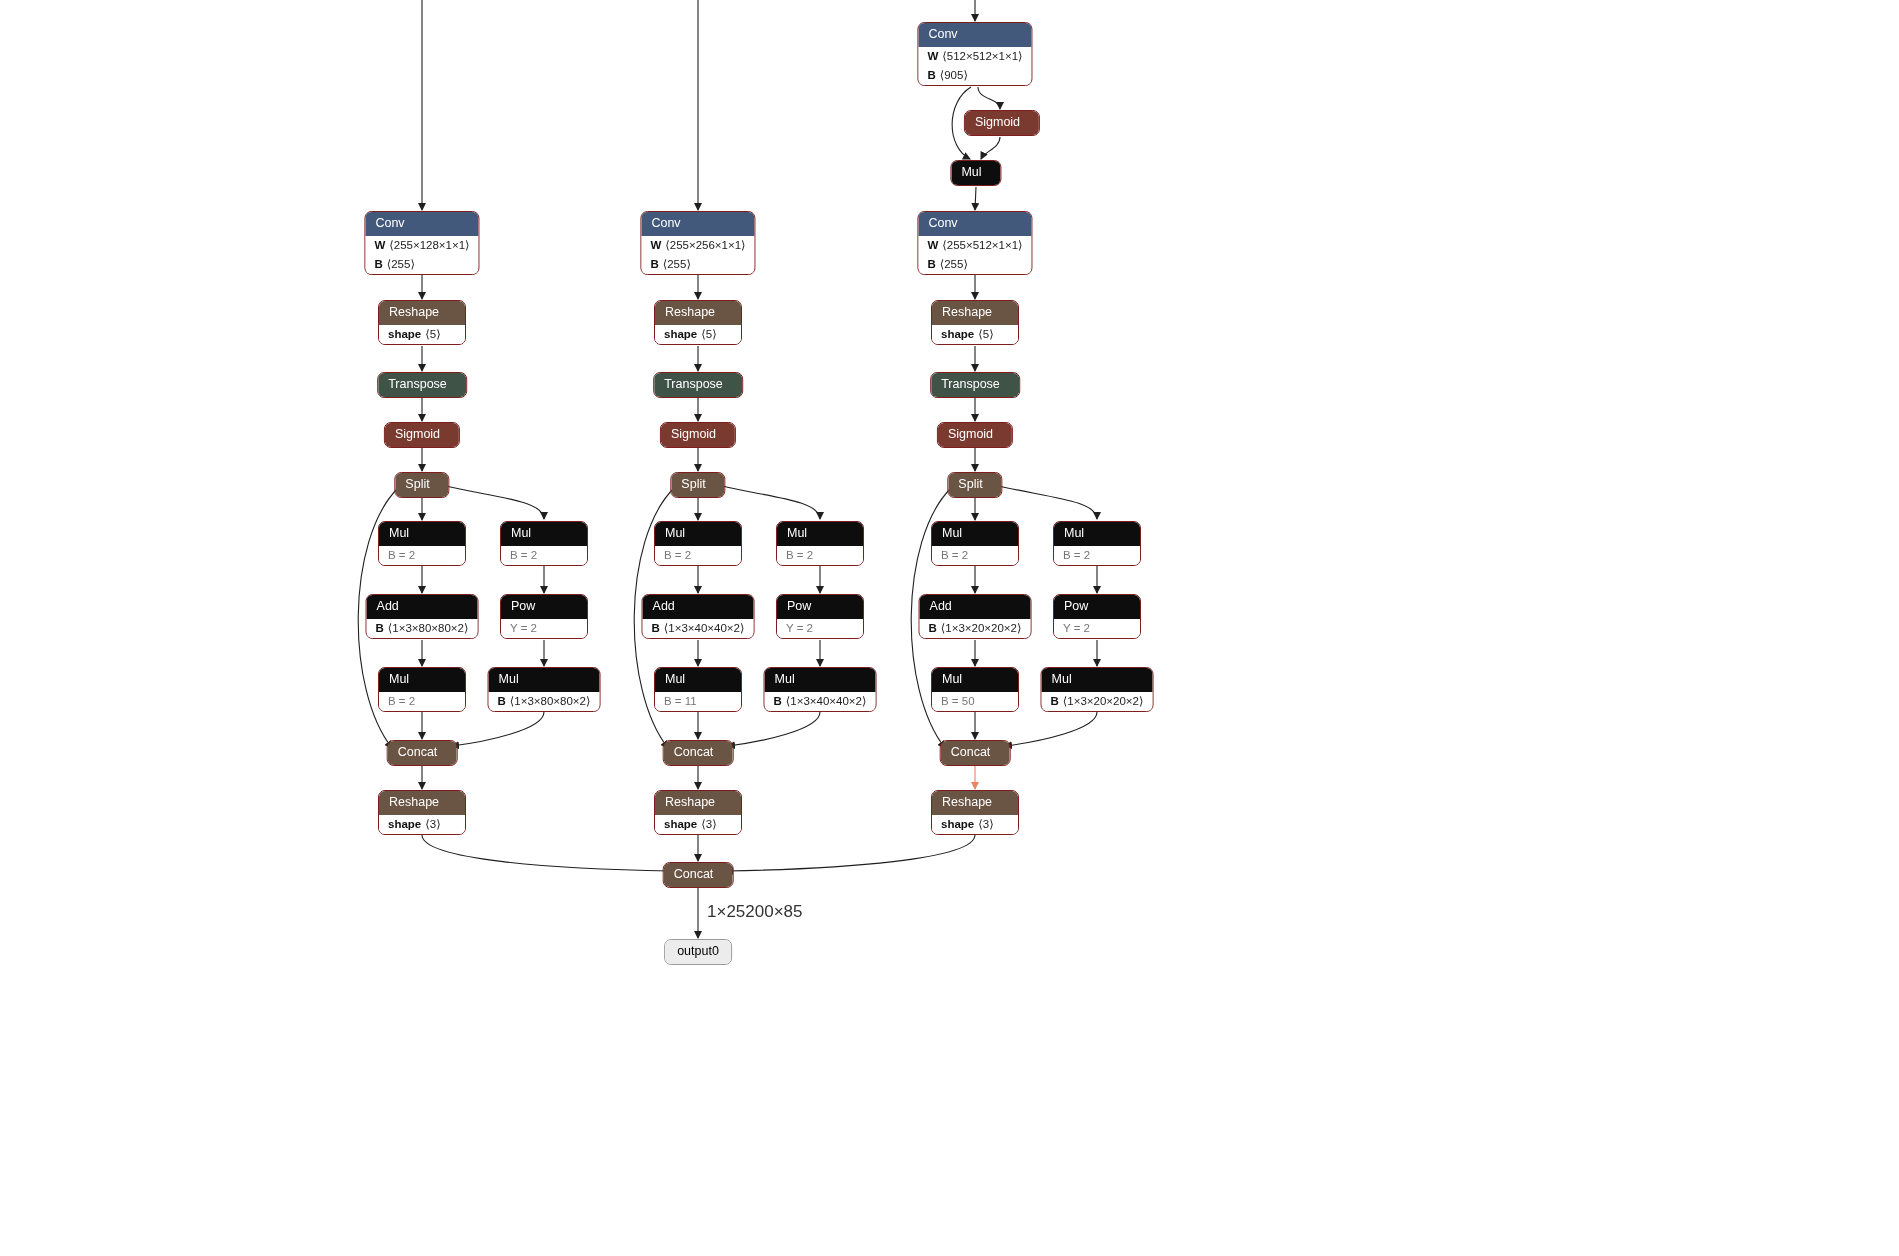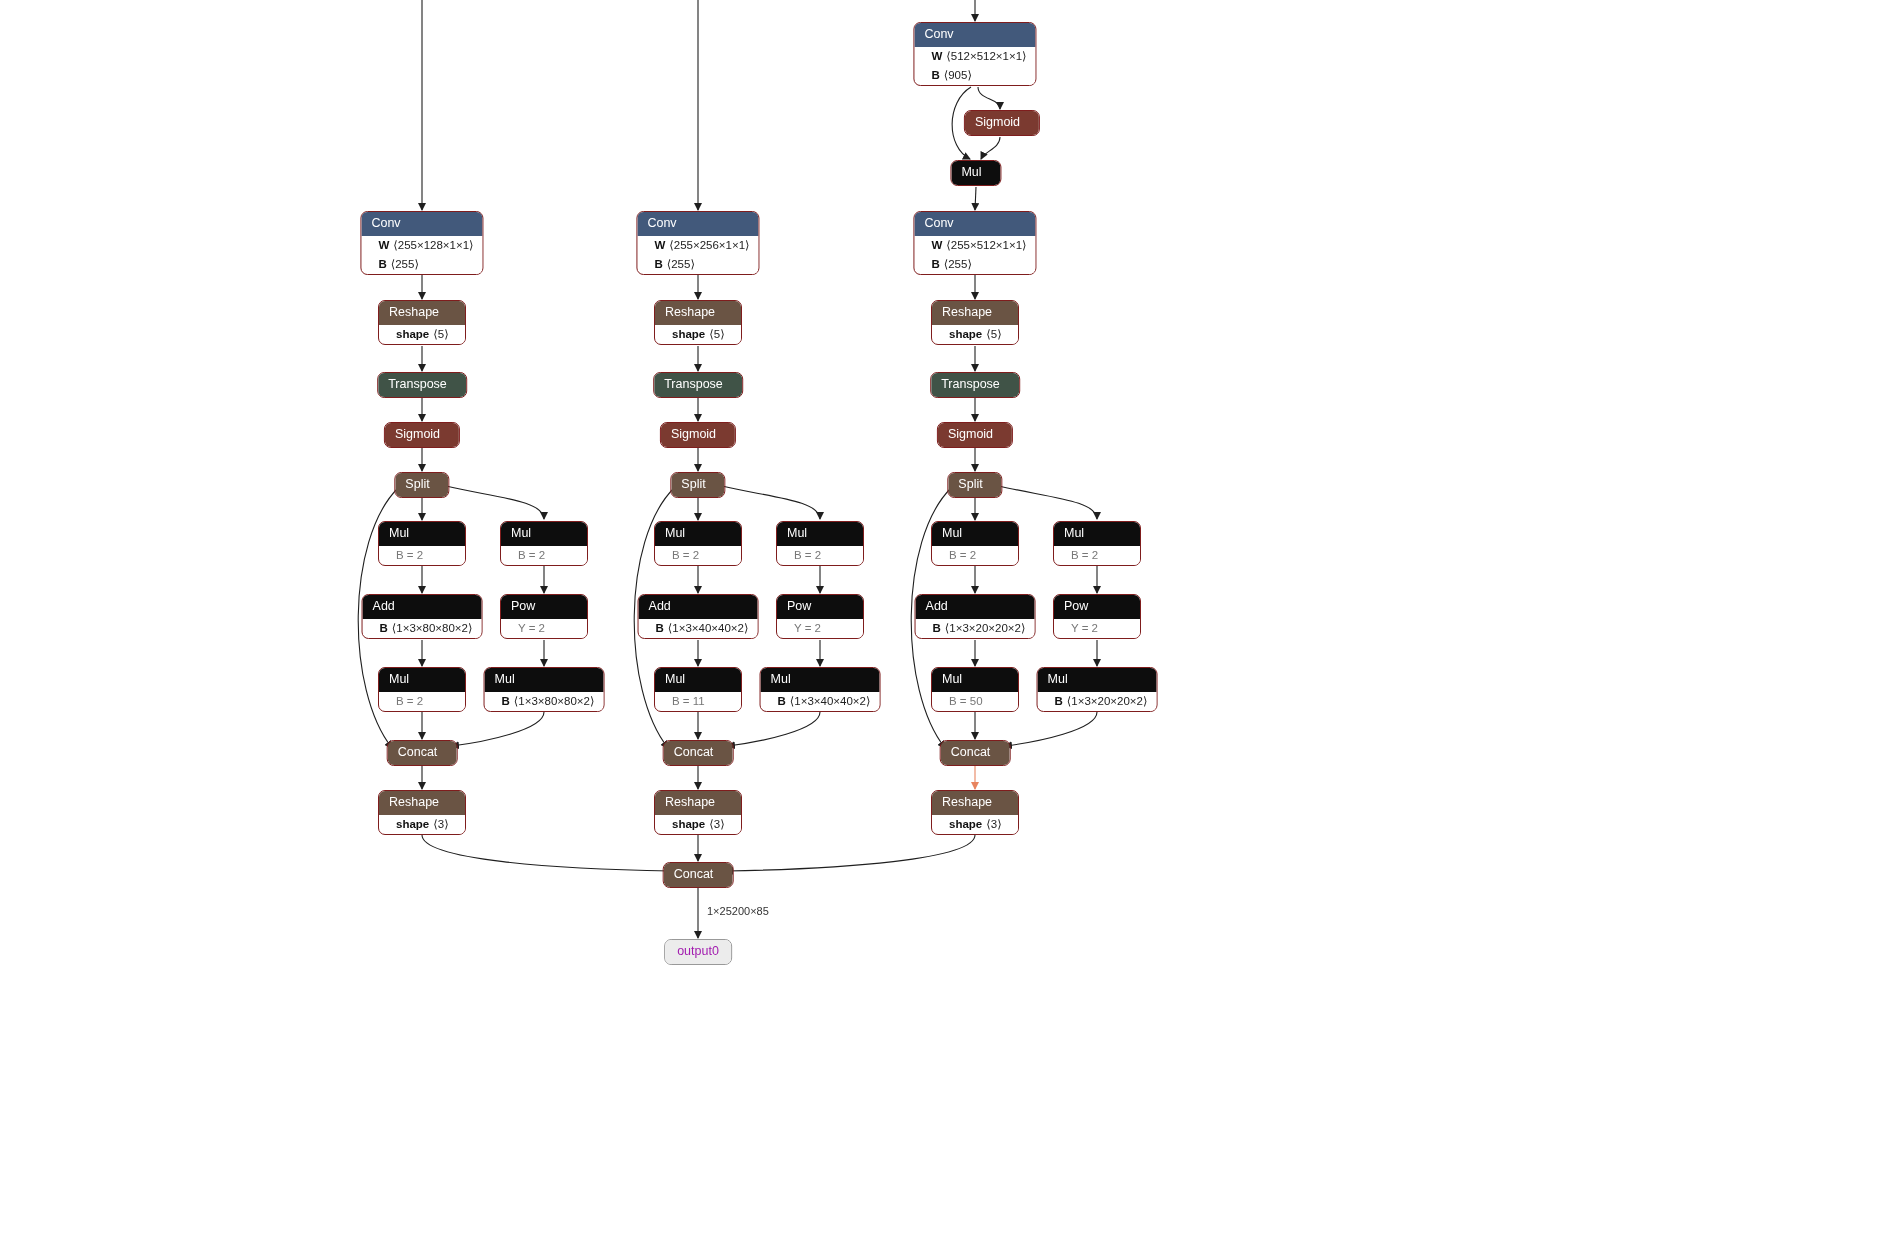--- a/index.html
+++ b/index.html
@@ -26,35 +26,35 @@
   }
   .node:not(.header-only) { min-width: 88px; }
   .node-header {
     padding: 5px 10px 6px 10px;
     font-size: 12.5px;
     line-height: 13px;
     color: #ffffff;
     text-align: left;
   }
   .node.header-only .node-header { padding: 5px 19px 6px 10px; text-align: center; }
-  .node-body { background: #ffffff; margin-left: 8px; }
+  .node-body { background: #ffffff; }
   .param {
     padding: 3px 9px;
     font-size: 11.5px;
     line-height: 13px;
     text-align: left;
   }
   .param.plain { color: #777777; }
   .param.kv .pname { font-weight: bold; color: #111111; margin-right: 4px; }
   .param.kv .pval { color: #222222; }
   .node.kind-output { border-color: #999999; }
-  .node.kind-output .node-header { color: #a21caf; padding: 5px 12px 6px 12px; }
+  .node.kind-output .node-header { color: #000000; padding: 5px 12px 6px 12px; }
   .edge-label {
     position: absolute;
-    font-size: 11px;
+    font-size: 17px;
     line-height: 13px;
     color: #333333;
     white-space: nowrap;
   }
 </style>
 </head>
 <body>
 
 <div id="diagram-canvas" style="width: 1899px; height: 1256px; background: rgb(255, 255, 255);">
     <svg width="1899" height="1256" class="edges">

